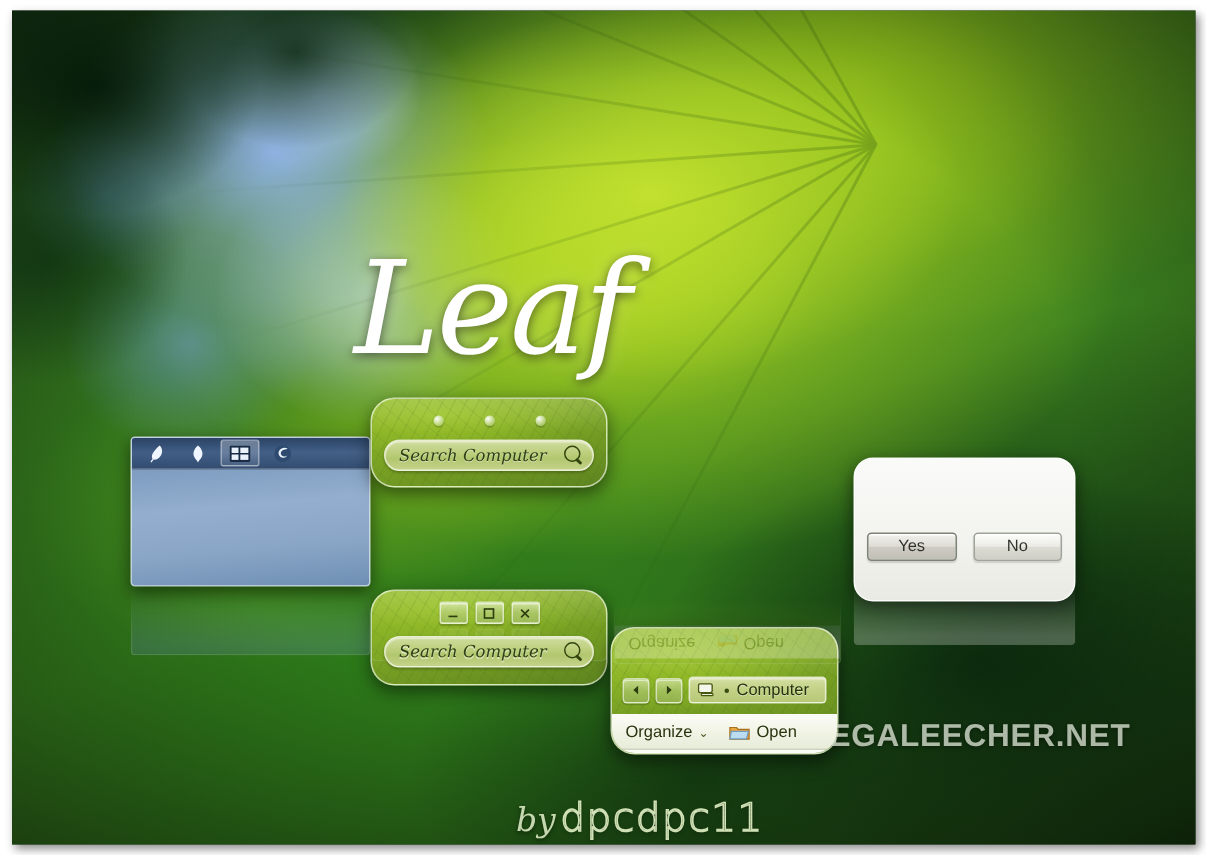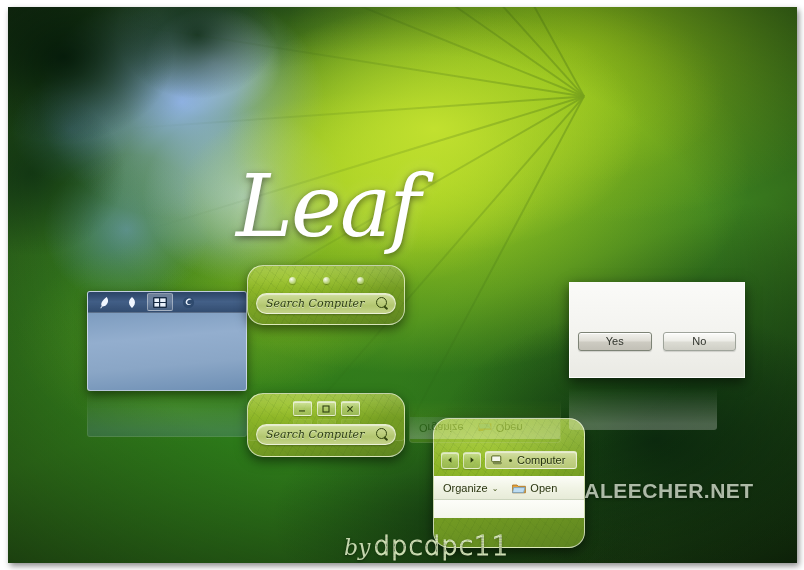--- a/index.html
+++ b/index.html
@@ -246,21 +246,21 @@
     border-radius: 2px;
     background: linear-gradient(180deg, rgba(225,238,190,.72) 0%, rgba(186,208,132,.62) 52%, rgba(166,192,110,.66) 100%);
     box-shadow: inset 0 1px 0 rgba(255,255,255,.55), 0 1px 1px rgba(0,0,0,.20);
     color: #2e4010;
     font-size: 9px; line-height: 1;
   }
   .capbtn svg { display: block; }
   #win-search-b .searchfield { margin: 6px 8px 0 8px; }
 
   
-  #win-explorer { left: 425px; top: 287px; width: 152px; height: 130px; }
+  #win-explorer { left: 399px; top: 287px; width: 152px; height: 85px; }
   #expl-titlearea { height: 28px; }
   #expl-navrow {
     display: flex; align-items: center;
     gap: 4px; padding: 0 7px; height: 26px;
   }
   .navbtn {
     width: 18px; height: 17px;
     display: flex; align-items: center; justify-content: center;
     border: 1px solid rgba(255,255,255,.55);
     border-radius: 3px;
@@ -304,23 +304,23 @@
   }
   .chev { font-size: 8px; color: #4a5a22; }
   #folder-icon { width: 14px; height: 11px; flex: none; }
   #expl-content {
     height: 18px;
     background: linear-gradient(180deg, #fdfdf9, #f4f6ec);
   }
 
   
   #win-dialog {
-    left: 561px; top: 275px; width: 176px; height: 96px;
+    left: 561px; top: 298px; width: 148px; height: 96px;
     border: 1px solid rgba(255,255,255,.78);
-    border-radius: 0;
+    border-radius: 13px;
     background: linear-gradient(180deg, #fafaf8 0%, #f2f2ee 60%, #eaeae4 100%);
     box-shadow: 0 4px 12px rgba(0,0,0,.55);
     overflow: hidden;
   }
   #dlg-body { height: 45px; }
   #dlg-btnrow {
     display: flex; align-items: center;
     gap: 11px; padding: 0 8px; height: 26px;
   }
   .dlgbtn {

